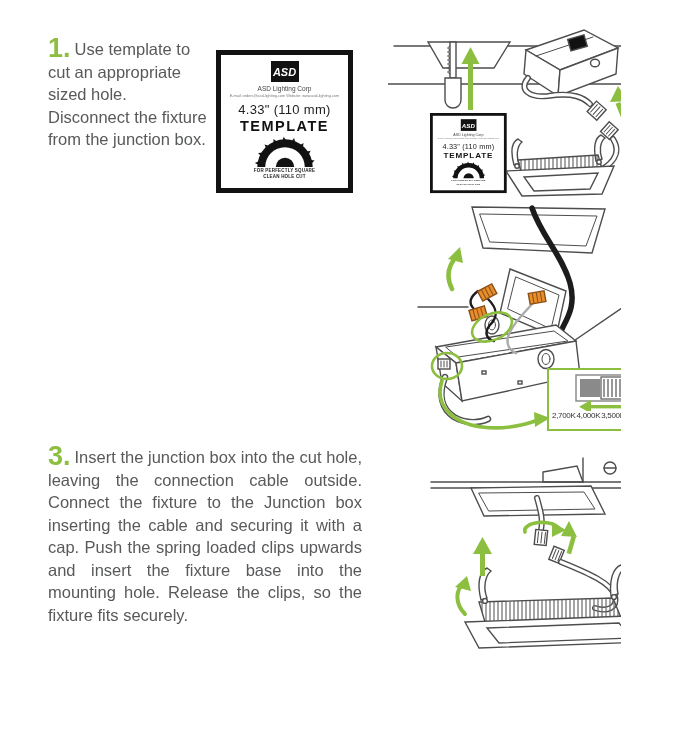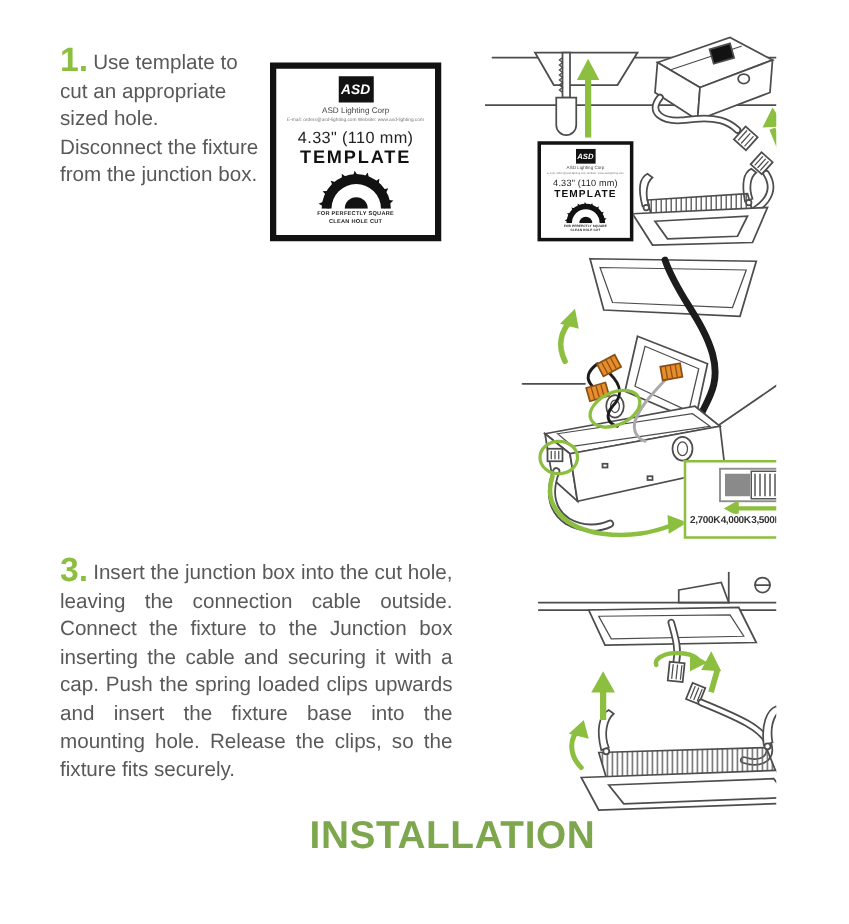--- a/index.html
+++ b/index.html
@@ -39,21 +39,21 @@
   #illus2 { left:390px; top:205px; width:289px; height:240px; }
   #illus3 { left:385px; top:440px; width:294px; height:210px; }
   .illus svg.scene { position:absolute; left:0; top:0; }
 
   
   .cct-inset { position:absolute; left:157px; top:163px; width:132px; height:63px;
                border:2.5px solid #8CBF3F; background:#fff;
                display:flex; flex-direction:column; align-items:center; }
   .cct-switch { margin-top:3px; }
   .cct-labels { width:100%; display:flex; justify-content:space-between; padding:0 3px;
-                font-size:8px; font-weight:700; color:#333; letter-spacing:-0.3px; margin-top:0; }
+                font-size:8px; font-weight:400; color:#333; letter-spacing:-0.3px; margin-top:0; }
 </style>
 </head>
 <body>
 
 <div class="page">
 
   <p class="step-text" id="step1-text"><span class="num">1.</span><span>Use template to cut an appropriate sized hole. Disconnect the fixture from the junction box.</span></p>
 
 
   <p class="step-text" id="step3-text"><span class="num">3.</span><span>Insert the junction box into the cut hole, leaving the connection cable outside. Connect the fixture to the Junction box inserting the cable and securing it with a cap. Push the spring loaded clips upwards and insert the fixture base into the mounting hole. Release the clips, so the fixture fits securely.</span></p>
@@ -338,15 +338,14 @@
           <polygon points="70,147 82,136 86,151" fill="#8CBF3F" stroke="none"></polygon>
         </g>
         <g>
           <path d="M252,172 C262,162 262,150 254,143" stroke="#8CBF3F" stroke-width="4"></path>
           <polygon points="247,147 258,136 263,151" fill="#8CBF3F" stroke="none"></polygon>
         </g>
       </g>
     </svg>
   </div>
 
-  <div class="big-title">INSTALLATION</div>
 
 </div>
 
 </body></html>

